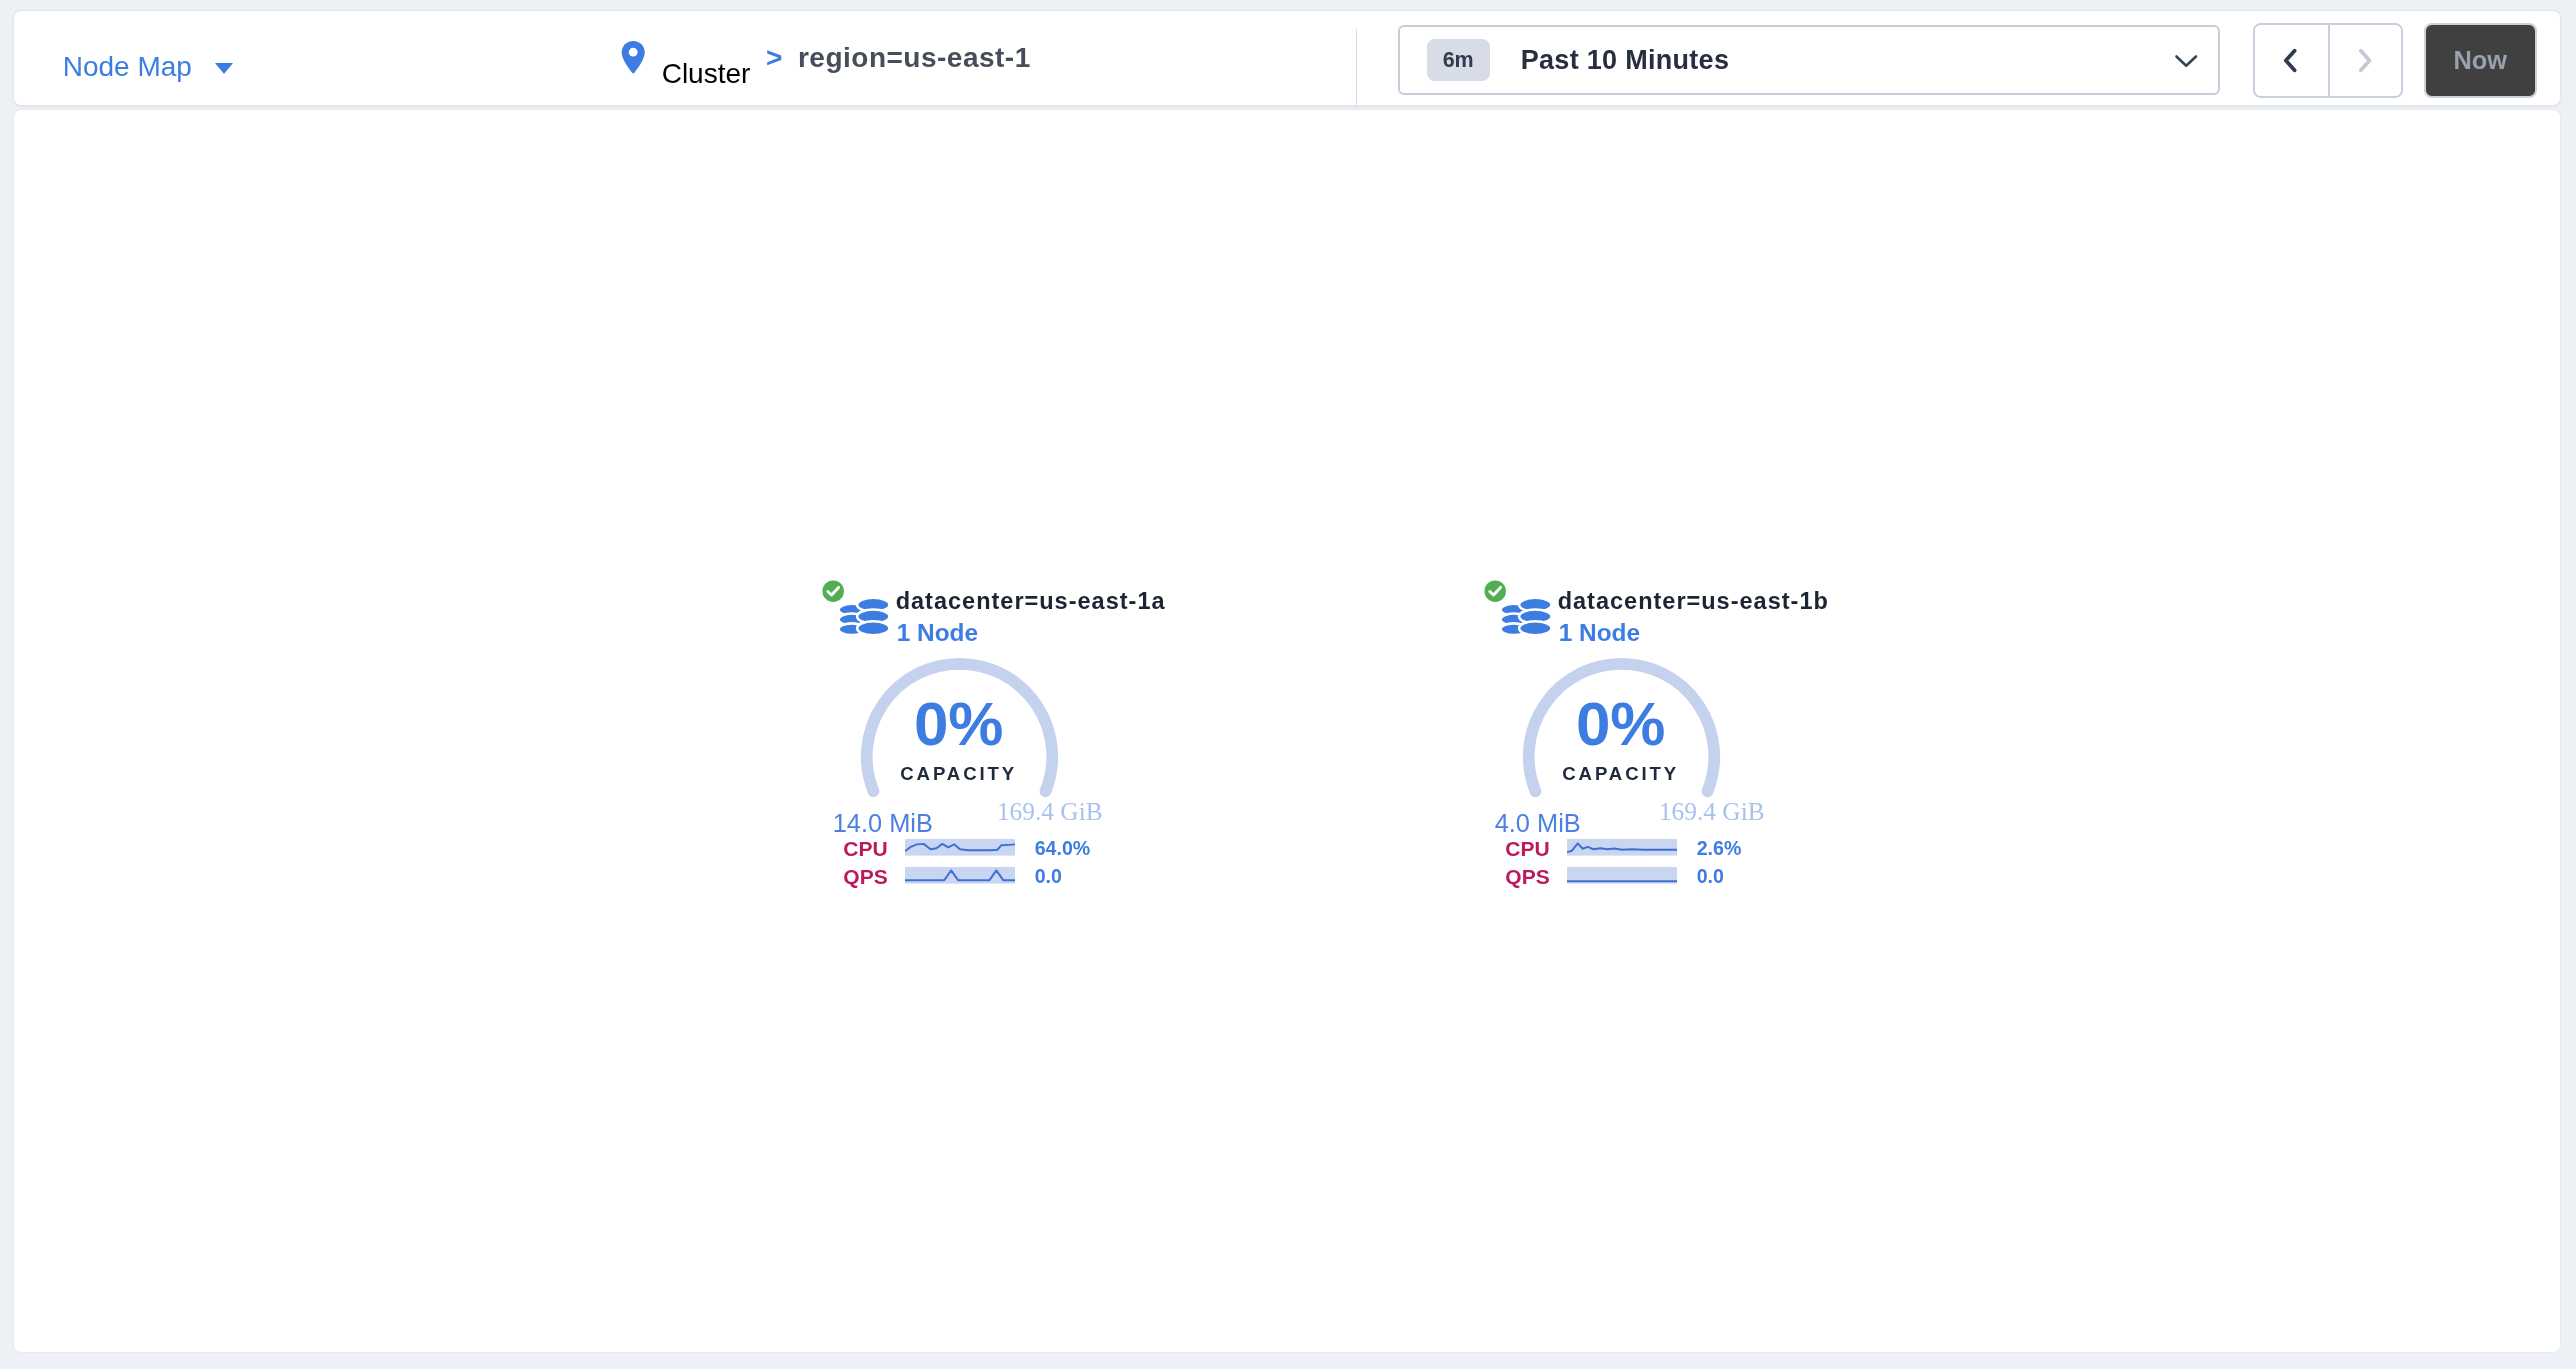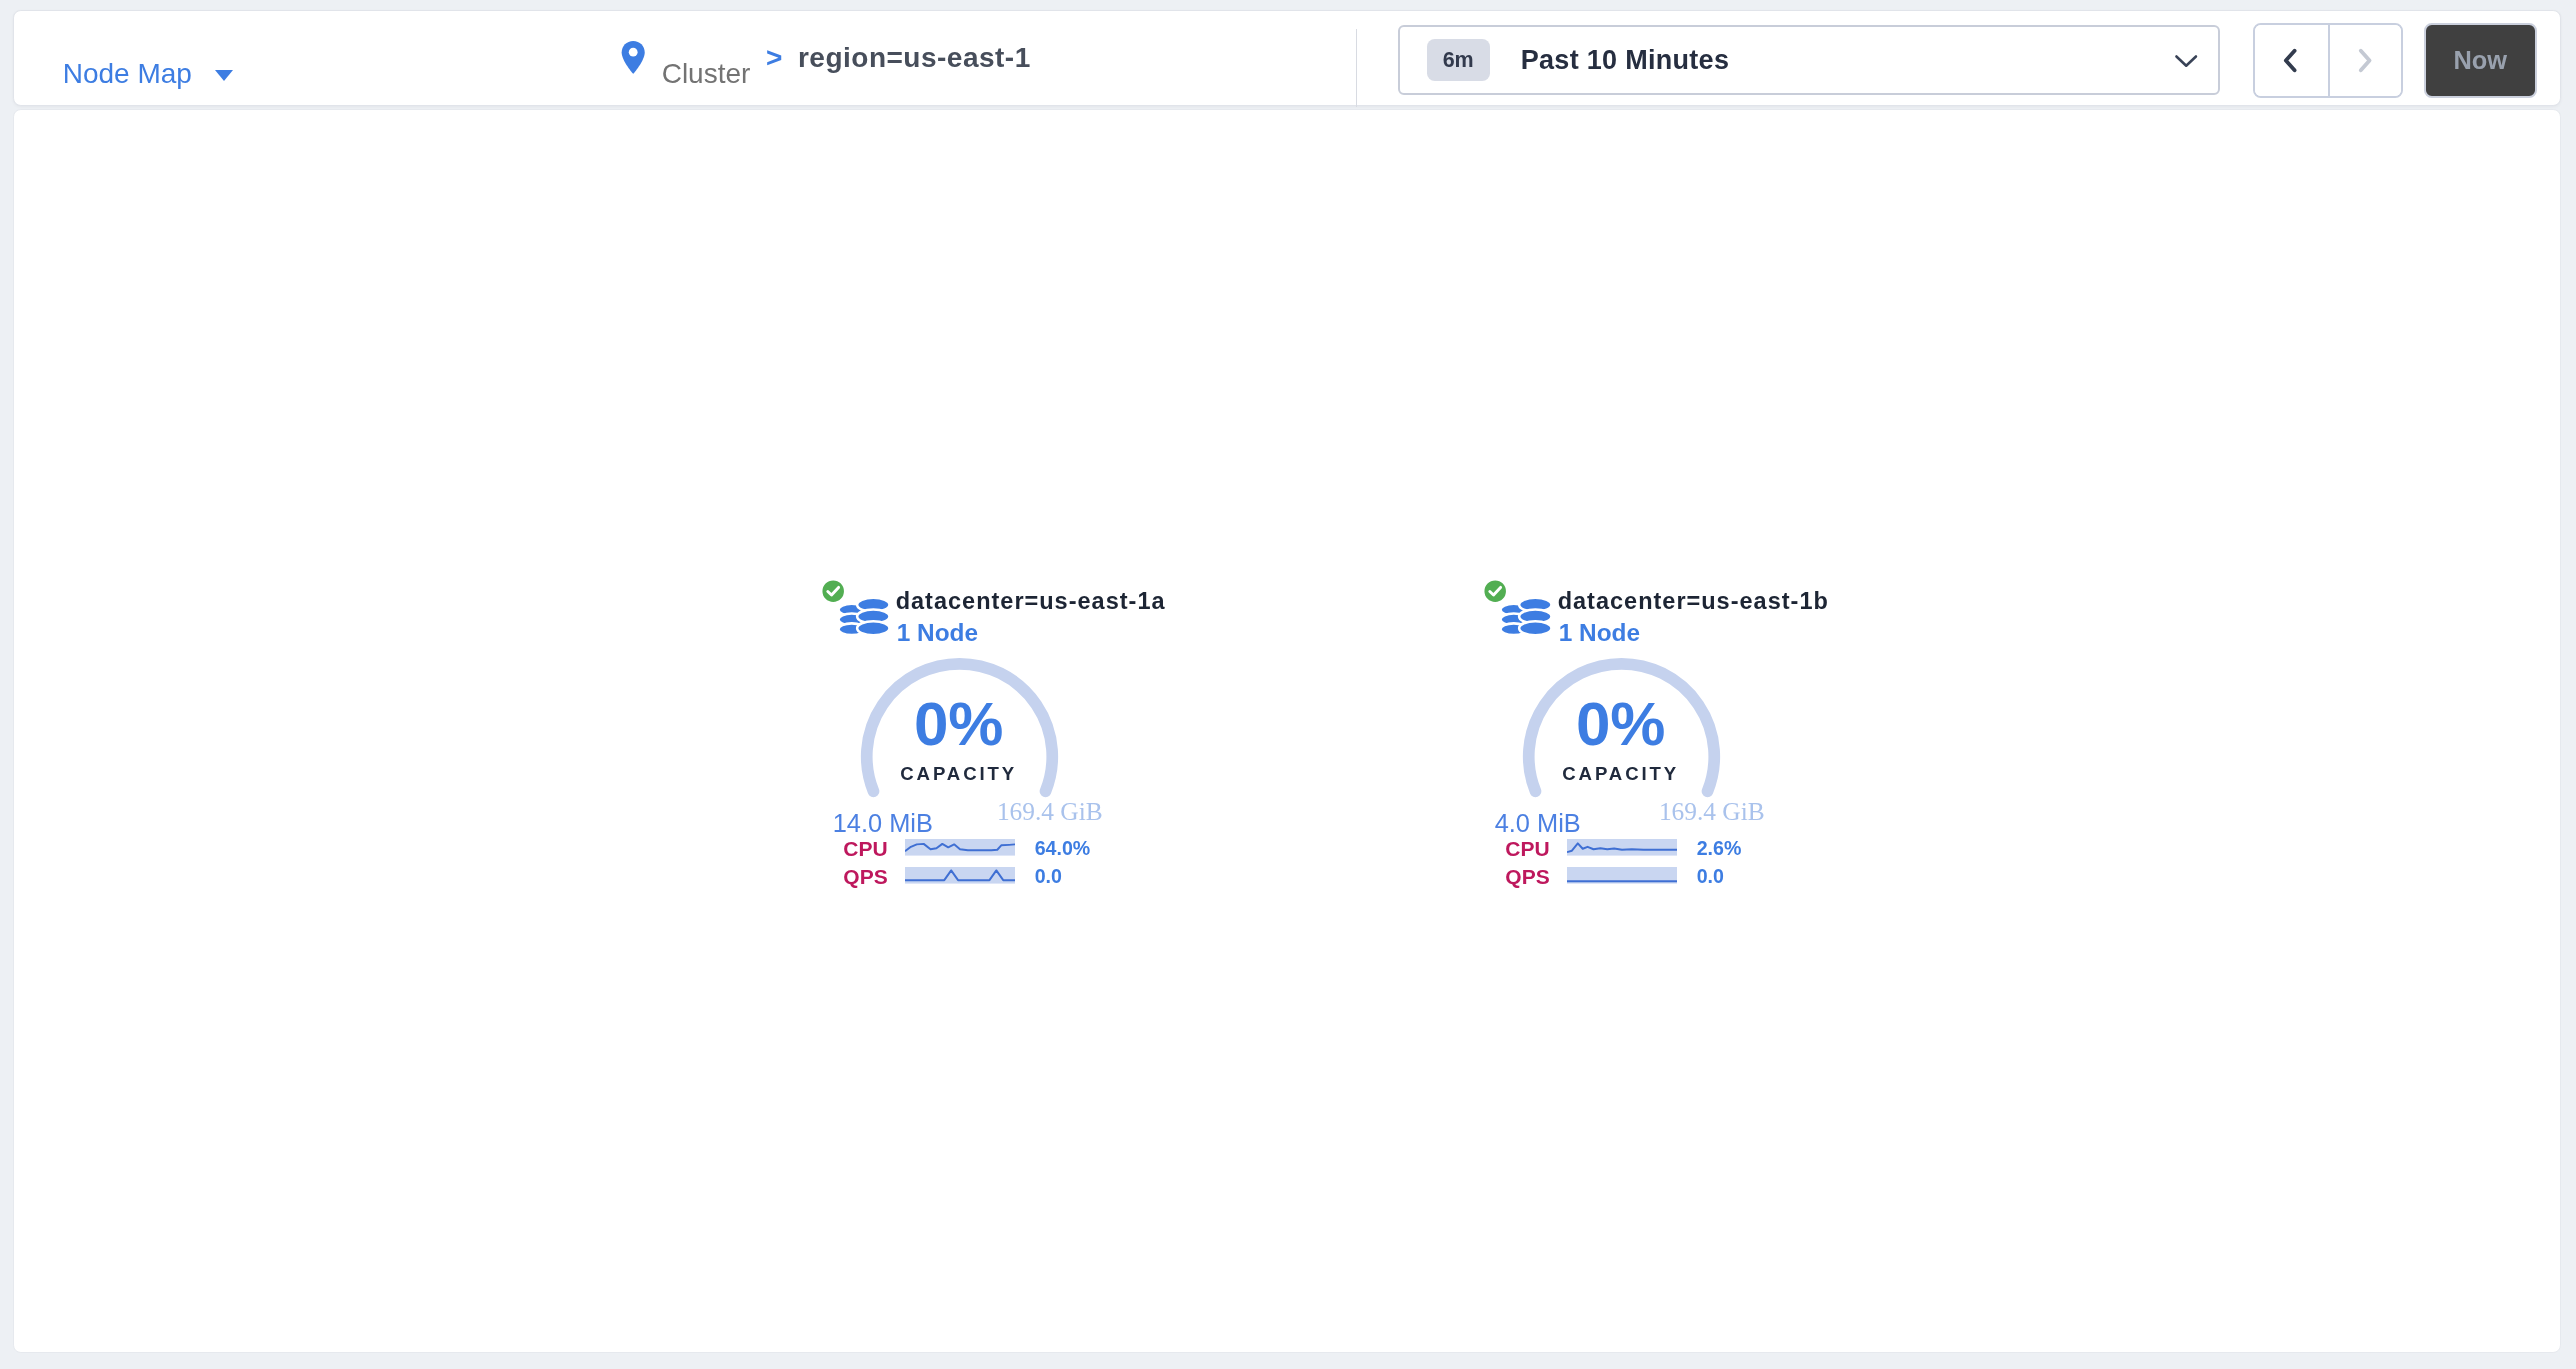--- a/index.html
+++ b/index.html
@@ -15,37 +15,37 @@
   .header-bar {
     position: absolute; left: 12.7px; top: 9.8px;
     width: 2548px; height: 96px;
     background: #fff;
     border: 1px solid #e1e4ea;
     border-radius: 7.8px;
     box-shadow: 0 1px 2.9px rgba(60,70,90,0.06);
     z-index: 2;
   }
   .view-selector {
-    position: absolute; left: 49px; top: 16px; height: 94px;
+    position: absolute; left: 49px; top: 9px; height: 94px;
     display: flex; align-items: center; gap: 23.5px;
     cursor: pointer;
   }
   .view-selector-label { font-size: 28px; color: #3d7de2; white-space: nowrap; }
   .caret-down {
     width: 0; height: 0; margin-top: 3.9px;
     border-left: 9.8px solid transparent;
     border-right: 9.8px solid transparent;
     border-top: 11.7px solid #3d7de2;
   }
   .breadcrumb {
     position: absolute; left: 606px; top: 0; height: 94px;
     display: flex; align-items: center; gap: 15.6px;
     font-size: 28px; white-space: nowrap;
   }
-  .breadcrumb-link { color: #737373; cursor: pointer; margin-top: 32px; }
+  .breadcrumb-link { color: #000000; cursor: pointer; margin-top: 32px; }
   .breadcrumb-sep  { color: #3d7de2; font-weight: 700; }
   .breadcrumb-current { color: #474e5b; font-weight: 700; letter-spacing: 0.5px; }
   .header-divider {
     position: absolute; left: 1342px; top: 18.6px;
     width: 1px; height: 78px; background: #d8dbe2;
   }
   .time-box {
     position: absolute; left: 1384px; top: 14.7px;
     width: 822px; height: 70px;
     background: #fff;

